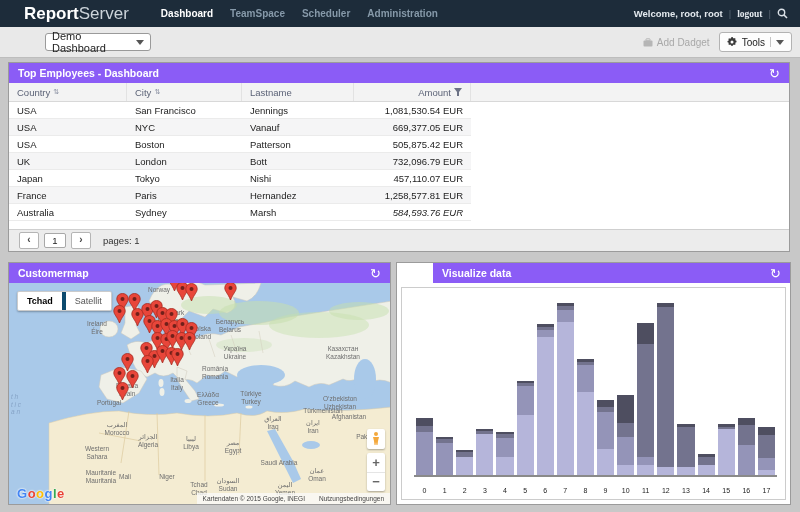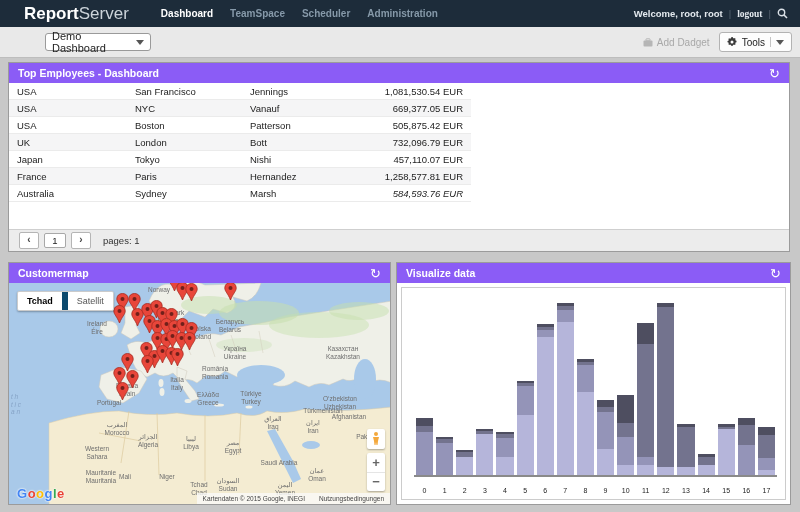--- a/index.html
+++ b/index.html
@@ -50,30 +50,30 @@
   
   #map-panel{left:8px;top:262px;width:383px;height:243px;}
   .map-body{position:absolute;top:20px;left:0;right:0;bottom:0;background:#a9c9e9;overflow:hidden;}
   .map-body svg.base{position:absolute;top:0;left:0;}
   .map-label{position:absolute;font-size:6.5px;line-height:7.5px;color:#6e6e6e;white-space:pre-line;text-align:center;transform:translate(-50%,0);pointer-events:none;}
   .map-label.ocean{color:#85a3c6;font-style:italic;text-align:left;transform:none;}
   .pin{position:absolute;width:13px;height:19px;margin:-18px 0 0 -6.5px;cursor:pointer;}
   .map-type{position:absolute;top:8px;left:8px;display:flex;border:1px solid #cbcbcb;box-shadow:0 1px 2px rgba(0,0,0,.3);border-radius:2px;overflow:hidden;}
   .mt-btn{background:#fff;font-size:9px;padding:4px 9px;color:#555;cursor:pointer;}
   .mt-btn.sel{font-weight:bold;color:#000;}
-  .mt-btn + .mt-btn{border-left:6px solid #0c4a6e;}
+  .mt-btn + .mt-btn{border-left:4px solid #0c4a6e;}
   .pegman{position:absolute;right:5px;top:146px;width:18px;height:20px;background:#fff;border-radius:2px;box-shadow:0 1px 2px rgba(0,0,0,.3);display:flex;align-items:center;justify-content:center;cursor:pointer;}
   .zoomctl{position:absolute;right:5px;top:170px;width:18px;height:38px;background:#fff;border-radius:2px;box-shadow:0 1px 2px rgba(0,0,0,.3);display:flex;flex-direction:column;}
   .zbtn{flex:1;display:flex;align-items:center;justify-content:center;font-size:13px;font-weight:bold;color:#666;cursor:pointer;}
   .zbtn:first-child{border-bottom:1px solid #e5e5e5;}
   .glogo{position:absolute;left:8px;bottom:3px;font-size:13px;font-weight:bold;letter-spacing:.5px;text-shadow:0 0 2px #fff,0 0 2px #fff;}
   .attrib{position:absolute;right:0;bottom:0;height:11px;background:rgba(250,250,250,.78);display:flex;align-items:center;gap:14px;padding:0 6px;font-size:6.5px;color:#444;}
 
   
-  #chart-panel{left:396px;top:262px;width:395px;height:243px;}
+  #chart-panel{left:396px;top:262px;width:395px;height:243px;padding-left:36px;}
   .chart-body{position:absolute;top:20px;left:0;right:0;bottom:0;background:#fff;}
   .chart-inner{position:absolute;top:4px;left:4px;right:4px;bottom:4px;border:1px solid #ccc;}
   .plot{position:absolute;left:12px;right:8px;top:0;bottom:22px;display:flex;align-items:flex-end;gap:3px;padding:0 2px;border-bottom:2px solid #8a8a8a;}
   .bar{flex:1;display:flex;flex-direction:column-reverse;}
   .seg{width:100%;}
   .xlabels{position:absolute;left:12px;right:8px;bottom:5px;display:flex;gap:3px;padding:0 2px;}
   .xl{flex:1;text-align:center;font-size:7px;color:#222;}
 
   
   .icon-svg{display:block;}
@@ -132,20 +132,42 @@
         <span class="caret"></span>
       </div>
     </div>
   </div>
 
   <div class="panel" id="employees">
     <div class="panel-header">
       <span>Top Employees - Dashboard</span>
       <span class="refresh">↻</span>
     </div>
+    <div class="thead" id="thead">
+        <div class="th" style="width: 118px;">
+          <span>Country</span>
+          <span class="sorticon">⇅</span>
+        </div>
+        <div class="th" style="width: 115px;">
+          <span>City</span>
+          <span class="sorticon">⇅</span>
+        </div>
+        <div class="th" style="width: 112px;">
+          <span>Lastname</span>
+        </div>
+        <div class="th num" style="width: 117px;">
+          <span>Amount</span>
+          <span>
+            <svg width="8" height="8" viewBox="0 0 8 8" style="display:block">
+              <path d="M0,0 H8 L5,4 V8 H3 V4 Z" fill="#6c7285"></path>
+            </svg>
+          </span>
+        </div>
+        <div class="th" style="flex: 1 1 0%; border-right: none;"></div>
+      </div>
     <div id="tbody">
         <div class="t-row">
           <div class="td" style="width: 118px; box-sizing: border-box;">USA</div>
           <div class="td" style="width: 115px; box-sizing: border-box;">San Francisco</div>
           <div class="td" style="width: 112px; box-sizing: border-box;">Jennings</div>
           <div class="td num" style="width: 117px; box-sizing: border-box;">1,081,530.54 EUR</div>
         </div>
         <div class="t-row even">
           <div class="td" style="width: 118px; box-sizing: border-box;">USA</div>
           <div class="td" style="width: 115px; box-sizing: border-box;">NYC</div>

